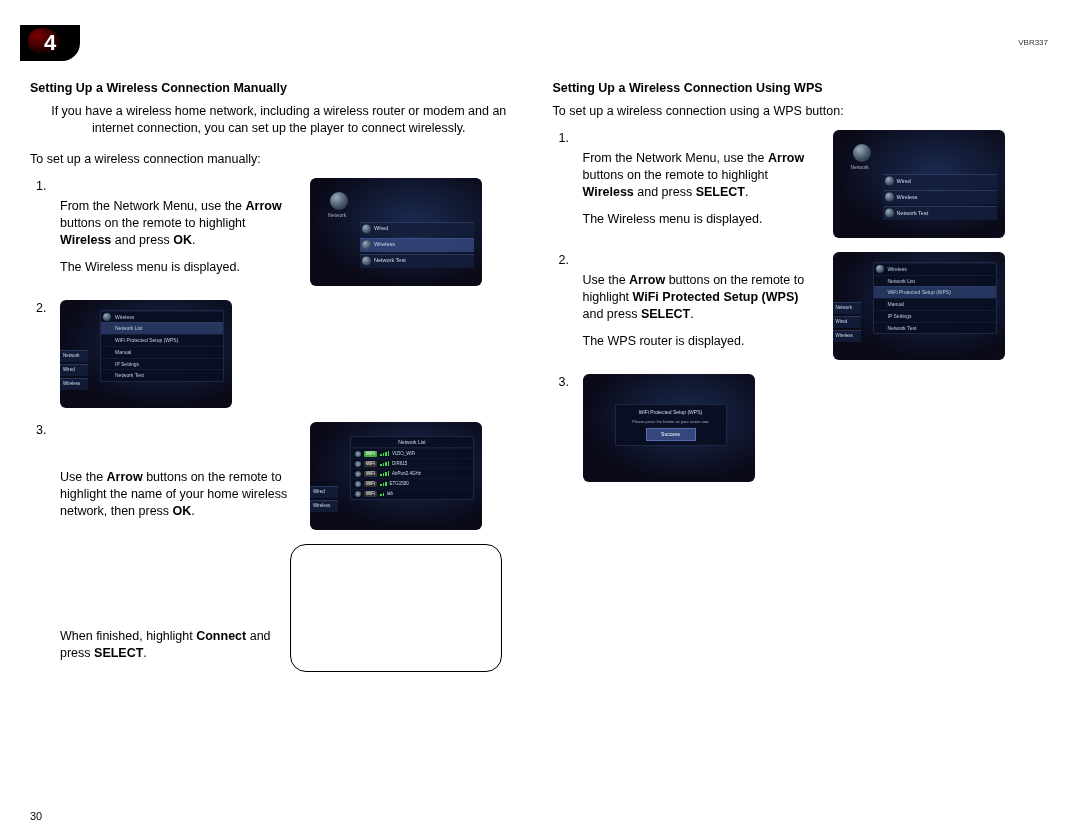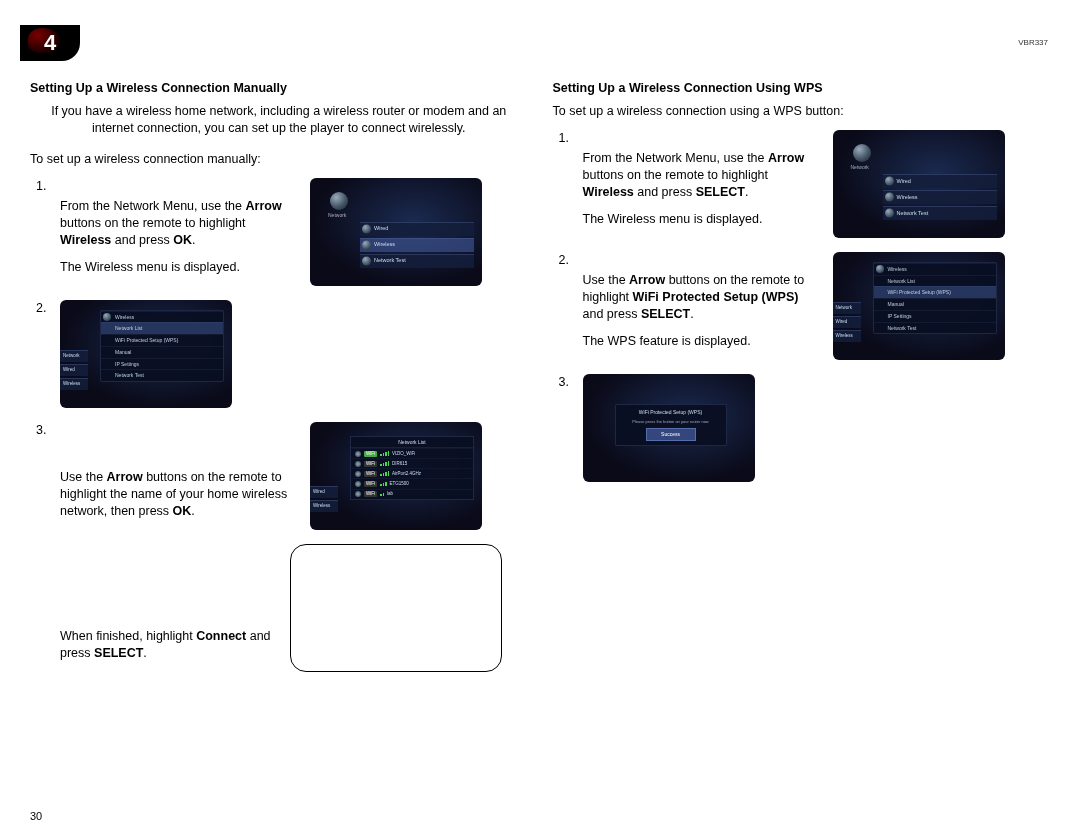--- a/index.html
+++ b/index.html
@@ -346,21 +346,21 @@
           <div class="row" style="left:50px; top:76px; width:114px; height:14px;">
               <div class="mini-sphere"></div>
               <span>Network Test</span>
             </div>
         </div>
       </li>
 
       <li>
         <div class="step-text">
           <p><span>Use the </span><b>Arrow</b><span> buttons on the remote to highlight </span><b>WiFi Protected Setup (WPS)</b><span> and press </span><b>SELECT</b><span>.</span></p>
-          <p>The WPS feature is displayed.</p>
+          <p>The WPS router is displayed.</p>
         </div>
         <div class="thumb">
           <div class="row" style="left:0; top:50px; width:28px; height:12px; padding-left:3px; font-size:4.5px;">
               <span>Network</span>
             </div>
           <div class="row" style="left:0; top:64px; width:28px; height:12px; padding-left:3px; font-size:4.5px;">
               <span>Wired</span>
             </div>
           <div class="row" style="left:0; top:78px; width:28px; height:12px; padding-left:3px; font-size:4.5px;">
               <span>Wireless</span>

